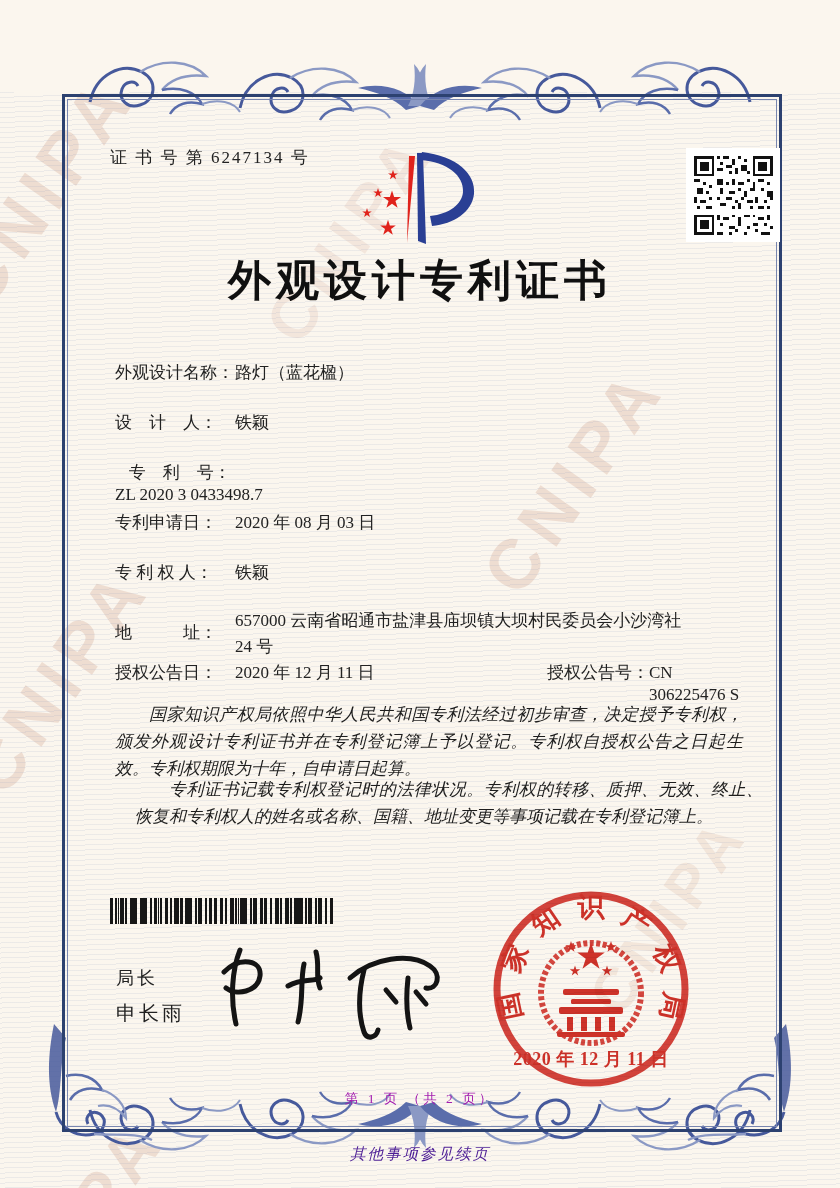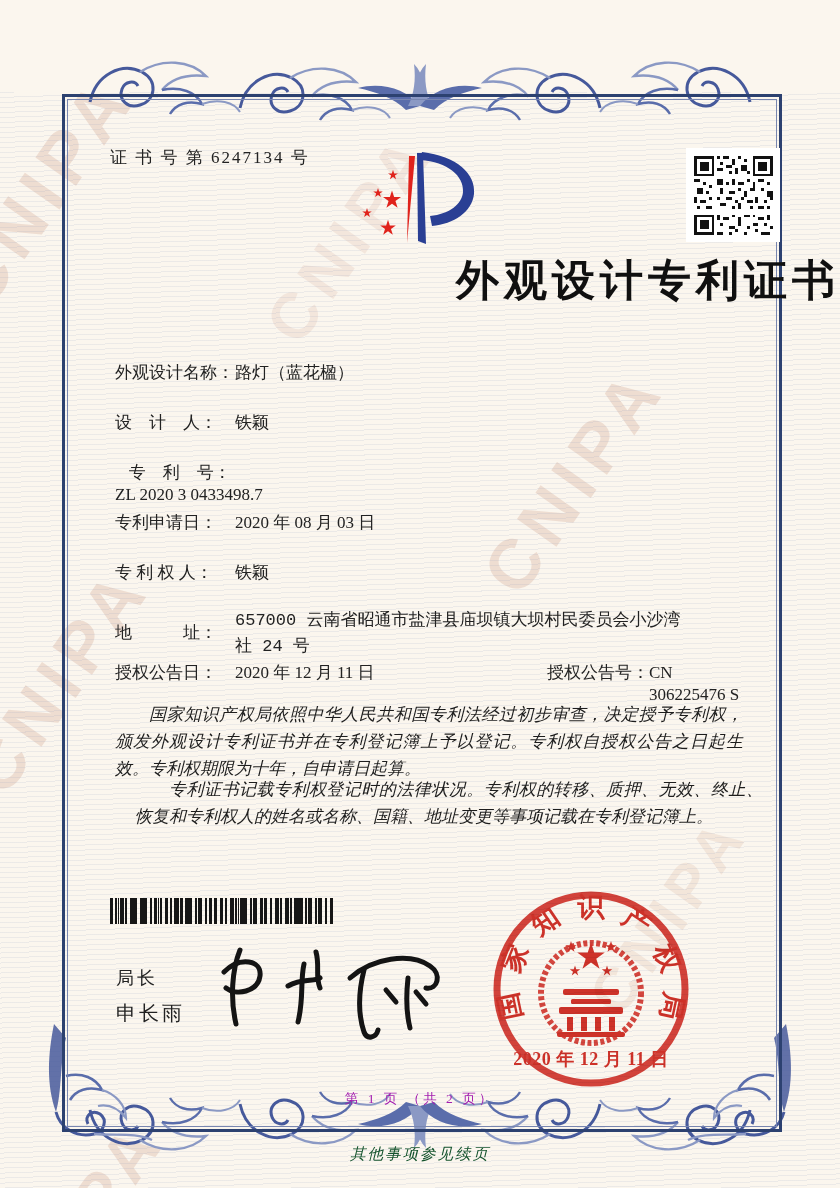--- a/index.html
+++ b/index.html
@@ -22,40 +22,40 @@
     transform:rotate(-55deg); white-space:nowrap; pointer-events:none;
   }
   
   .frame-outer{position:absolute; left:62px; top:94px; width:714px; height:1032px;
     border:3px solid #2c4170;}
   .frame-inner{position:absolute; left:2px; top:2px; right:2px; bottom:2px;
     border:1px solid #7886b0;}
   .ornament{position:absolute; pointer-events:none;}
   
   .cert-no{position:absolute; left:110px; top:146px; font-size:17px; letter-spacing:2px;}
-  .title{position:absolute; left:0; top:252px; width:840px; text-align:right;
+  .title{position:absolute; left:0; top:252px; width:840px; text-align:center;
     font-size:43px; font-weight:bold; letter-spacing:5px; color:#101010;}
   .row{position:absolute; left:115px; display:flex; font-size:17px; line-height:1.3;align-items:center;}
   .row .lbl{min-width:120px; flex:0 0 auto; white-space:pre;}
   .row .val{white-space:pre-wrap;}
-  .addr-val{width:448px; line-height:1.5;font-family:Liberation Mono, monospace;}
+  .addr-val{width:448px; line-height:1.5;}
   .grant-no{position:absolute; left:432px; top:0; display:flex; font-size:17px;}
   .para{position:absolute; left:115px; width:628px; font-size:17px; line-height:1.58;
     text-align:justify; text-indent:2em; font-style:italic; color:#1d1d1d;}
   .barcode{position:absolute; left:110px; top:898px; width:224px; height:26px;
     background-image:
       repeating-linear-gradient(90deg,#161616 0 2px,transparent 2px 5px),
       repeating-linear-gradient(90deg,#161616 0 1px,transparent 1px 8px),
       repeating-linear-gradient(90deg,#161616 0 3px,transparent 3px 11px);}
   .sig-title{position:absolute; left:116px; top:966px; font-size:18px; letter-spacing:3px;}
   .sig-name{position:absolute; left:116px; top:1000px; font-size:20px; letter-spacing:3px;}
   .page-info{position:absolute; left:0; top:1090px; width:840px; text-align:center;
     font-size:13.5px; letter-spacing:3px; color:#a21caf;}
   .note{position:absolute; left:0; top:1144px; width:840px; text-align:center;
-    font-size:15.5px; font-style:italic; letter-spacing:2px; color:#14532d;}
+    font-size:15.5px; font-style:italic; letter-spacing:2px; color:#4c1d95;}
   .qr-wrap{position:absolute; left:686px; top:148px; width:94px; height:94px; background:#fff;
     display:flex; align-items:center; justify-content:center;}
   .seal-wrap{position:absolute; left:488px; top:886px; width:206px; height:206px;
     mix-blend-mode:multiply; opacity:.93;}
   .sig-script{position:absolute; left:212px; top:938px;}
   .logo-wrap{position:absolute; left:352px; top:136px;}
 </style>
 </head>
 <body>
 

